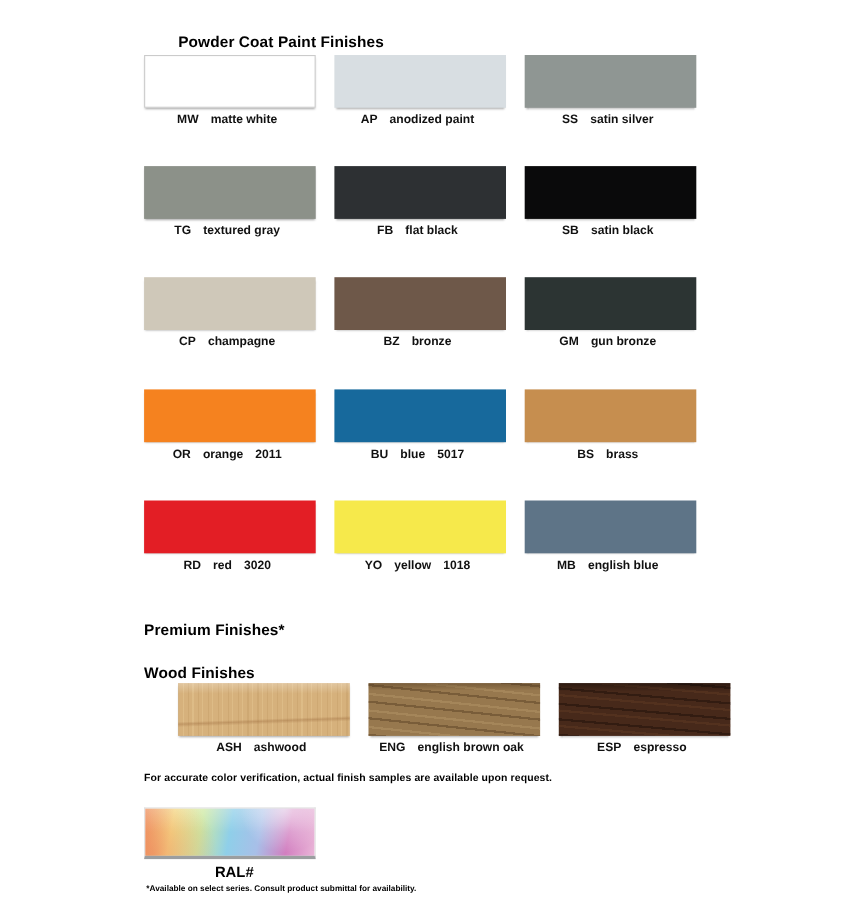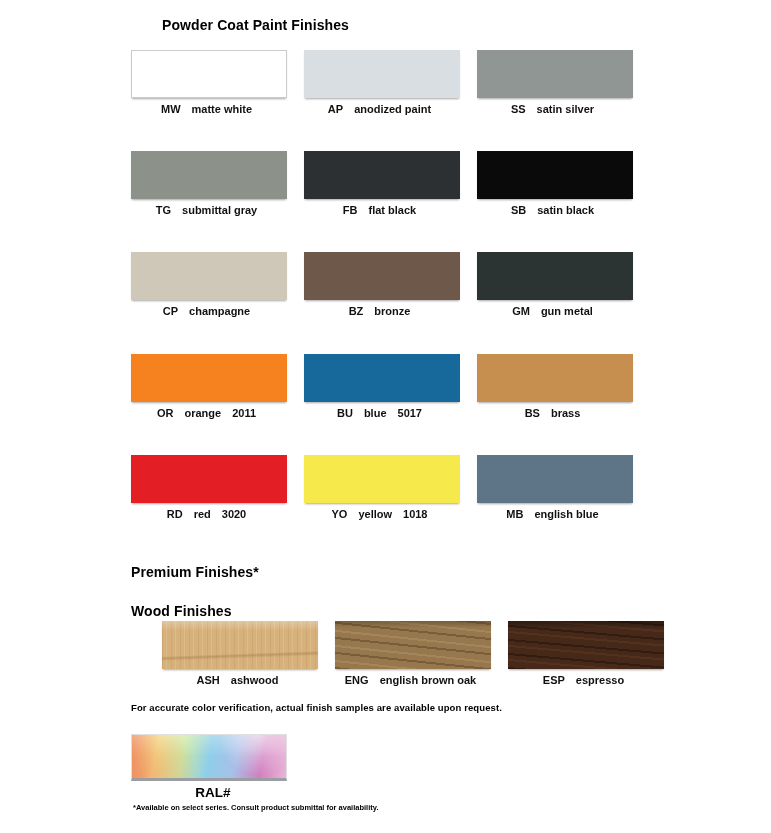--- a/index.html
+++ b/index.html
@@ -10,21 +10,21 @@
     position: relative;
     overflow: hidden;
   }
   .page { position: absolute; inset: 0; background: #ffffff; }
 
   .title {
     position: absolute; left: 131px; margin: 0;
     font-size: 14px; font-weight: bold; color: #000;
     line-height: 1.1; letter-spacing: 0.1px;
   }
-  #powder-title  { top: 18px; padding-left: 31px; }
+  #powder-title  { top: 31px; padding-left: 31px; }
   #premium-title { top: 565px; }
   #wood-title    { top: 604px; }
 
   .grid {
     position: absolute; left: 131px;
     display: grid; grid-template-columns: repeat(3, 156px);
     column-gap: 17px; row-gap: 35px;
   }
   #powder-grid { top: 50px; }
   #wood-grid   { top: 621px; padding-left: 31px; }
@@ -114,21 +114,21 @@
     <div class="swatch-label">
       <span class="code">SS</span>
       <span class="name">satin silver</span>
       
     </div>
   </div>
       <div class="cell">
     <div class="swatch" style="background-color: rgb(140, 145, 137);"></div>
     <div class="swatch-label">
       <span class="code">TG</span>
-      <span class="name">submittal gray</span>
+      <span class="name">textured gray</span>
       
     </div>
   </div>
       <div class="cell">
     <div class="swatch" style="background-color: rgb(45, 48, 51);"></div>
     <div class="swatch-label">
       <span class="code">FB</span>
       <span class="name">flat black</span>
       
     </div>
@@ -154,21 +154,21 @@
     <div class="swatch-label">
       <span class="code">BZ</span>
       <span class="name">bronze</span>
       
     </div>
   </div>
       <div class="cell">
     <div class="swatch" style="background-color: rgb(44, 52, 51);"></div>
     <div class="swatch-label">
       <span class="code">GM</span>
-      <span class="name">gun metal</span>
+      <span class="name">gun bronze</span>
       
     </div>
   </div>
       <div class="cell">
     <div class="swatch" style="background-color: rgb(245, 130, 31);"></div>
     <div class="swatch-label">
       <span class="code">OR</span>
       <span class="name">orange</span>
       <span class="num">2011</span>
     </div>

